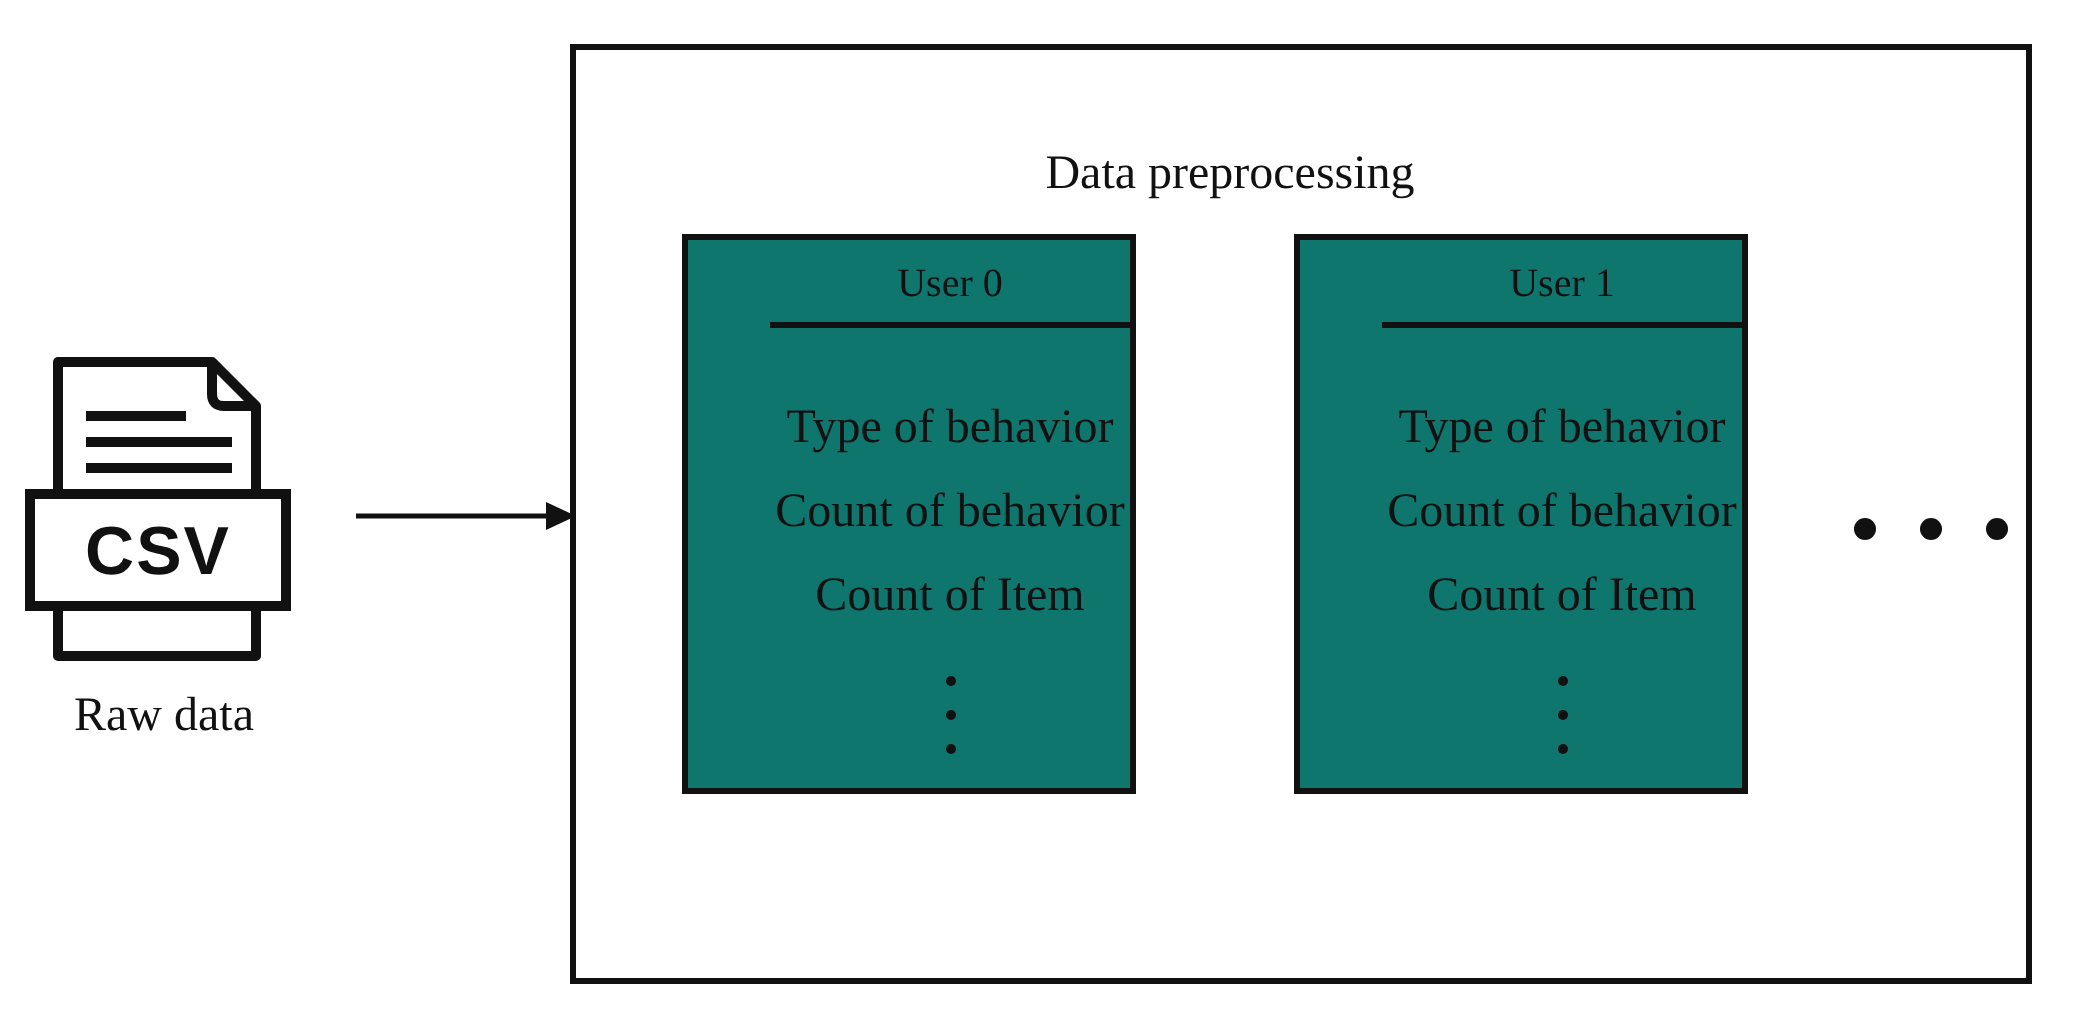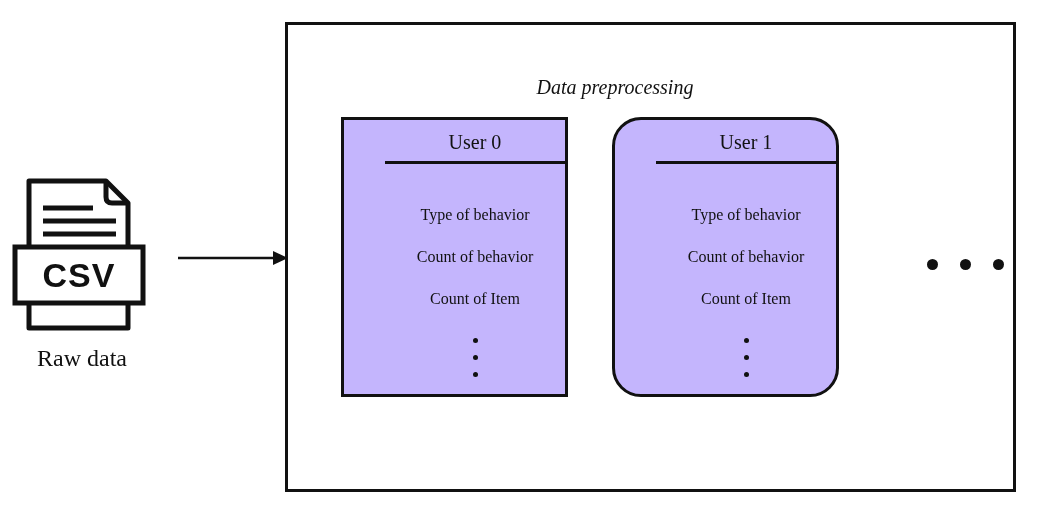--- a/index.html
+++ b/index.html
@@ -27,44 +27,44 @@
 
   
   .panel {
     position: absolute; left: 285px; top: 22px;
     width: 731px; height: 470px;
     border: 3px solid #111111;
     background: #ffffff;
   }
   .panel-title {
     position: absolute; top: 50px; left: 0; width: 654px;
-    text-align: center; font-size: 20px; line-height: 24px; font-style: italic;
+    text-align: center; font-size: 24px; line-height: 24px;
   }
 
   
   .user-table {
     position: absolute; top: 92px;
     width: 227px; height: 280px;
     border: 3px solid #111111;
-    background: #c4b5fd;
+    background: #0f766e;
     padding-left: 41px;
   }
   .user-table.t0 { left: 53px; }
-  .user-table.t1 { left: 324px; border-radius: 29px; }
+  .user-table.t1 { left: 359px; }
   .table-header {
     height: 44px; line-height: 44px;
     border-bottom: 3px solid #111111;
     text-align: center; font-size: 20px;
   }
   .table-body {
     display: flex; flex-direction: column; align-items: center;
     padding-top: 40px;
   }
   .table-row {
-    font-size: 16px; line-height: 21px; margin-bottom: 21px;
+    font-size: 24px; line-height: 21px; margin-bottom: 21px;
     text-align: right; white-space: nowrap; font-family: Liberation Serif, serif;
   }
   .v-ellipsis {
     display: flex; flex-direction: column; align-items: center;
     margin-top: 2px;
   }
   .v-ellipsis i {
     width: 5px; height: 5px; border-radius: 50%;
     background: #111111; display: block; margin: 6px 0;
   }

